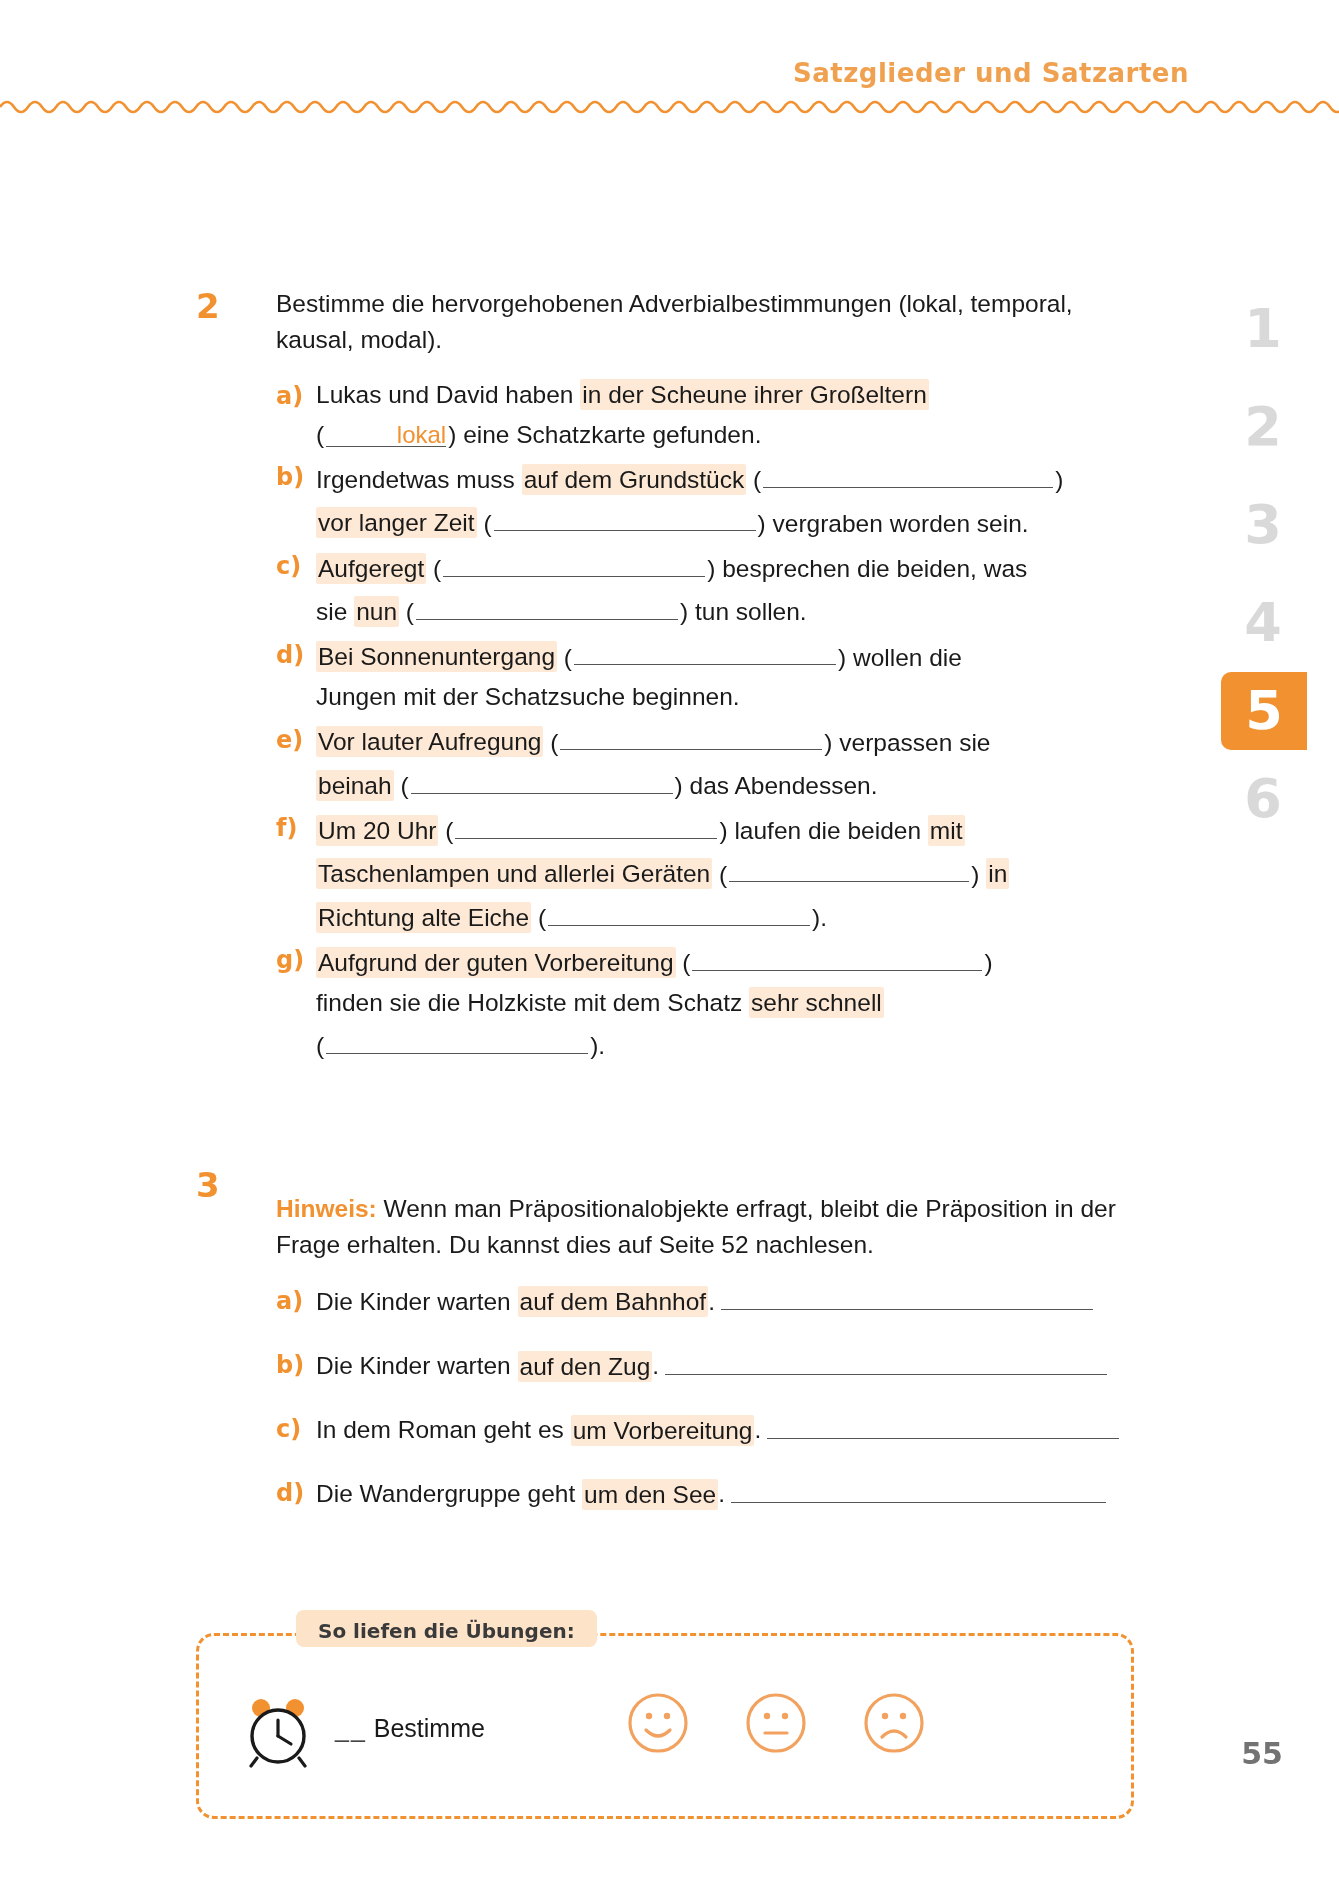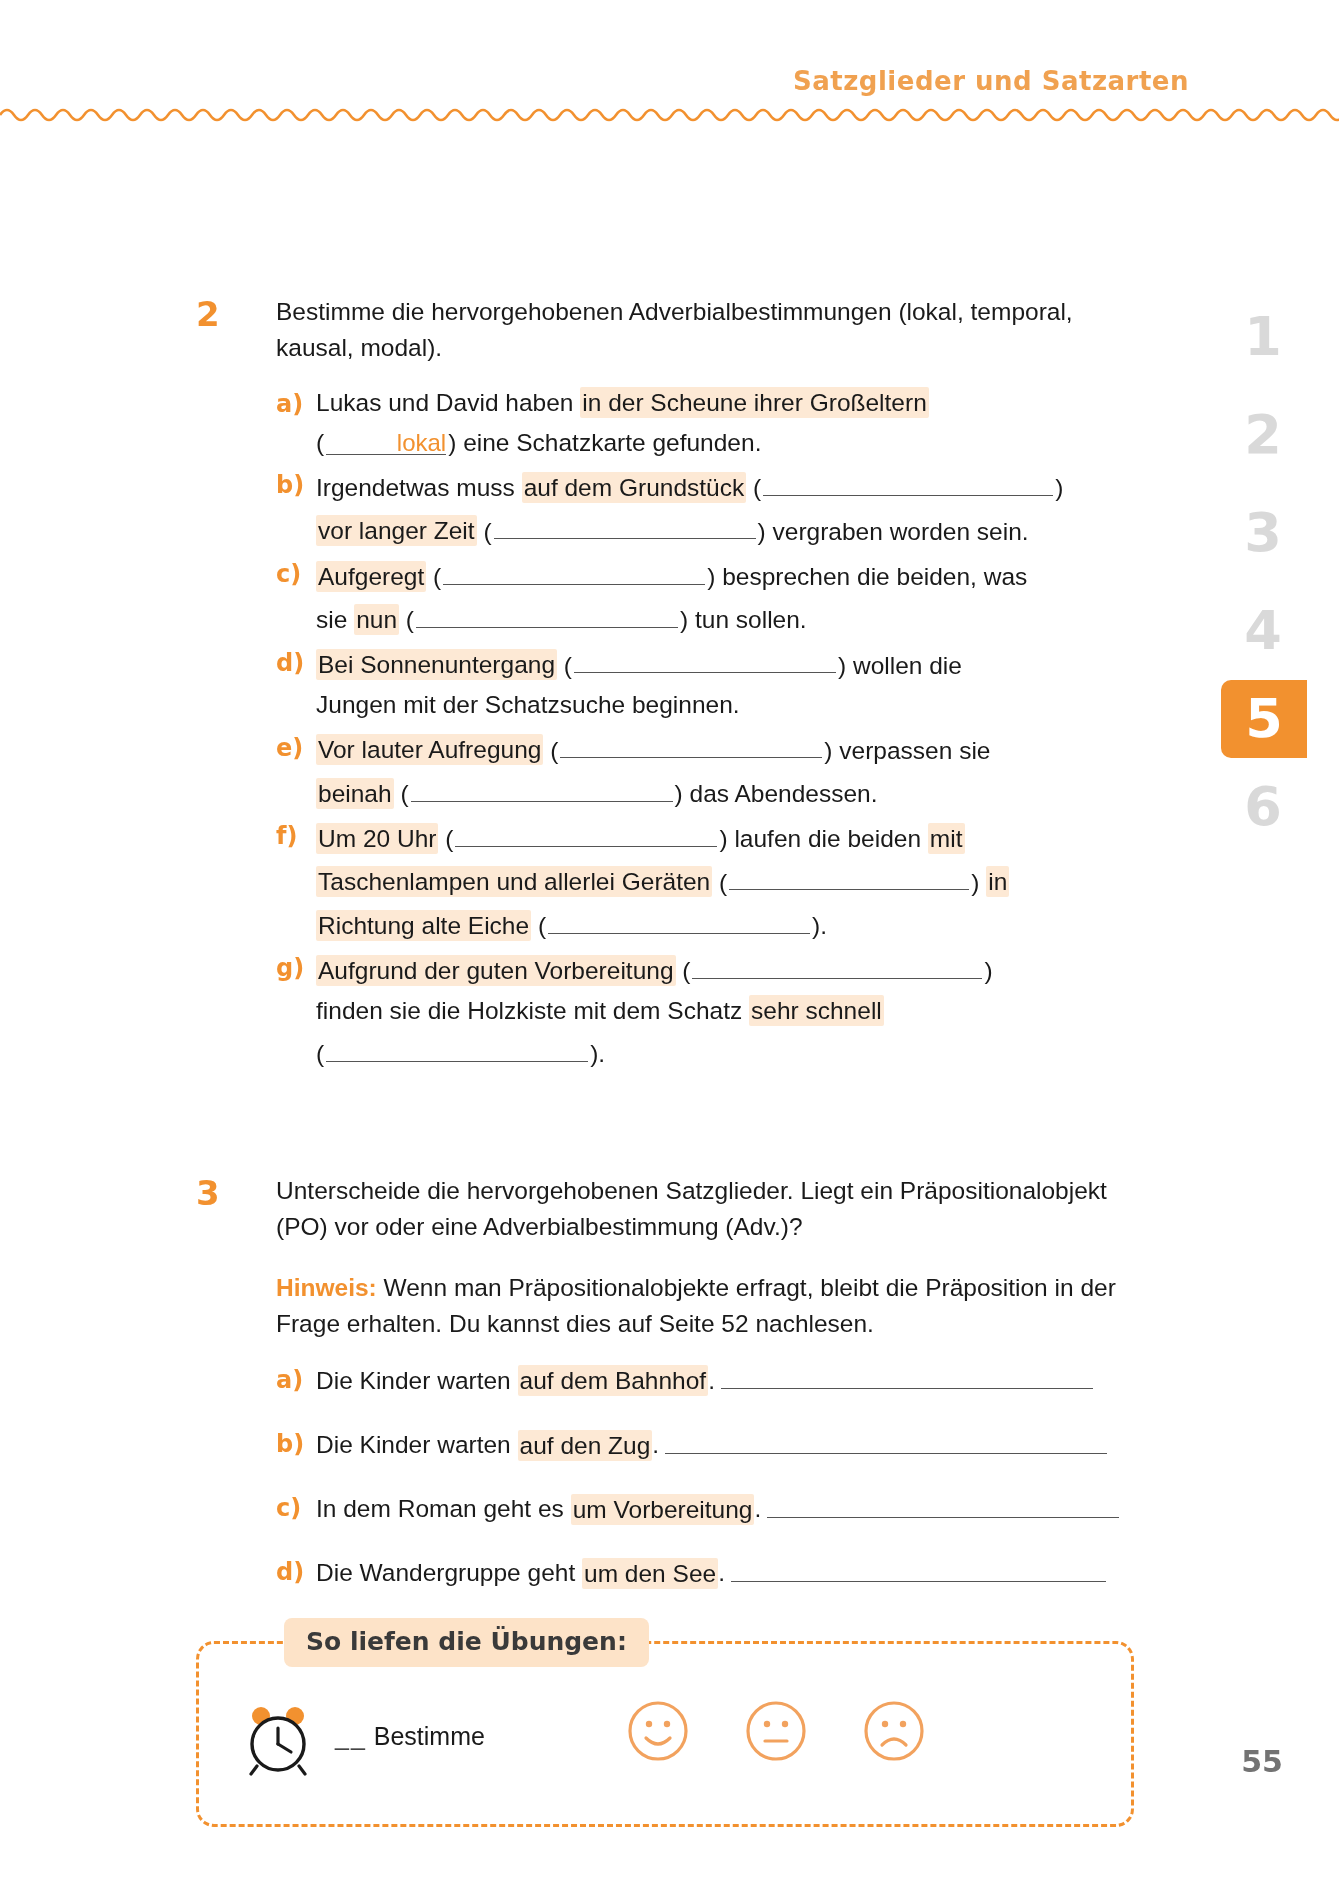--- a/index.html
+++ b/index.html
@@ -12,21 +12,20 @@
     background: #ffffff;
     font-family: "Liberation Sans", sans-serif;
     color: #1a1a1a;
     position: relative;
     overflow: hidden;
   }
   .page {
     position: relative;
     width: 1339px;
     height: 1460px;
-    margin-top: 8px;
   }
 
   
   .header-title {
     position: absolute;
     top: 58px;
     right: 150px;
     font-size: 26px;
     color: #f0a150;
     letter-spacing: 0.5px;
@@ -164,28 +163,28 @@
     left: 196px;
     top: 1633px;
     width: 938px;
     height: 186px;
     border: 3px dashed #f2912f;
     border-radius: 18px;
     box-sizing: border-box;
   }
   .feedback-label {
     position: absolute;
-    left: 85px;
+    left: 97px;
     top: -26px;
     background: #fde3c8;
     color: #3a3a3a;
     font-family: "DejaVu Sans", sans-serif;
     font-weight: 700;
-    font-size: 25px;
-    padding: 9px 22px 11px 22px;
+    font-size: 20px;
+    padding: 9px 22px 4px 22px;
     border-radius: 8px;
   }
   .clock {
     position: absolute;
     left: 42px;
     top: 58px;
     width: 74px;
     height: 74px;
   }
   .minutes {
@@ -270,21 +269,20 @@
             <div class="item-letter">g)</div>
             <div class="item-text"><span class="hl">Aufgrund der guten Vorbereitung</span> (<span class="blank w-xxl"></span>)<br>finden sie die Holzkiste mit dem Schatz <span class="hl">sehr schnell</span><br>(<span class="blank w-xl"></span>).</div>
           </div>
         </div>
     </div>
   </div>
 
   <div class="exercise" style="top:1165px;">
     <div class="ex-num">3</div>
     <div class="ex-body">
-      <div class="ex-instruction">Unterscheide die hervorgehobenen Satzglieder. Liegt ein Präpositionalobjekt (PO) vor oder eine Adverbialbestimmung (Adv.)?</div>
       <div class="hint">
         <span class="hint-label">Hinweis:</span><span> Wenn man Präpositionalobjekte erfragt, bleibt die Präposition in der Frage erhalten. Du kannst dies auf Seite 52 nachlesen.</span>
       </div>
       <div class="items spaced" id="ex3-items">
           <div class="item">
             <div class="item-letter">a)</div>
             <div class="item-text">Die Kinder warten <span class="hl">auf dem Bahnhof</span>.<span class="tail-blank" style="width: 372px;"></span></div>
           </div>
           <div class="item">
             <div class="item-letter">b)</div>

